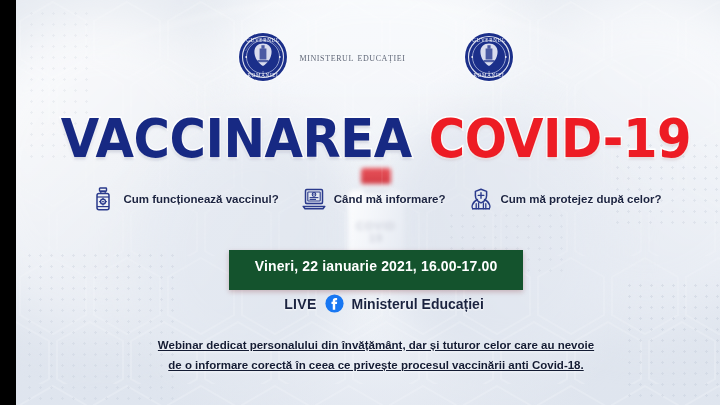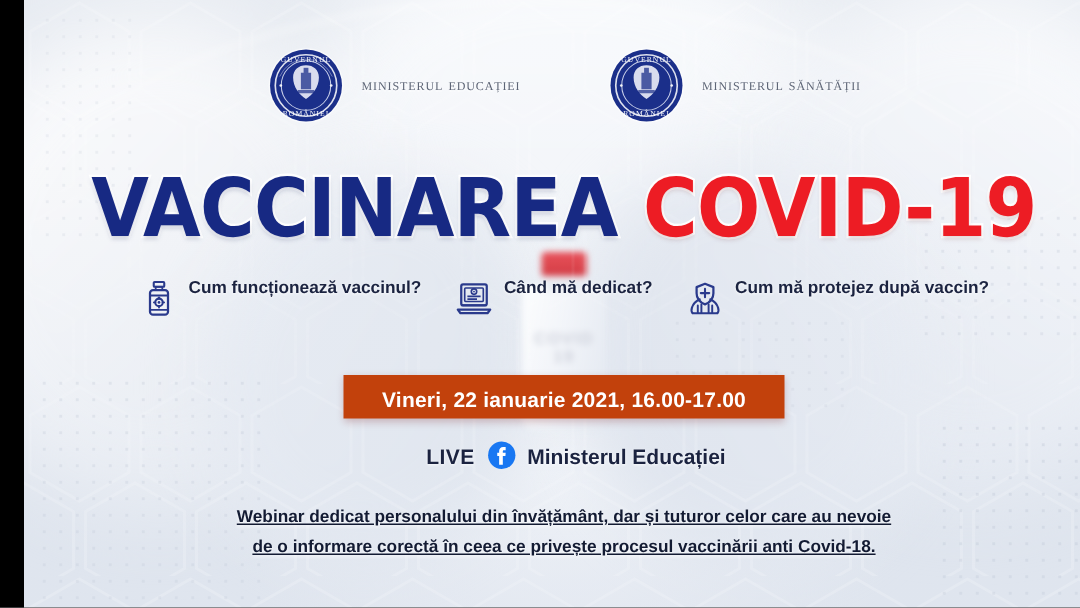--- a/index.html
+++ b/index.html
@@ -198,43 +198,43 @@
   
   .features {
     position: absolute;
     top: 186px;
     left: 0; right: 0;
     display: flex;
     justify-content: center;
     align-items: center;
     gap: 22px;
   }
-  .feature { display: flex; gap: 7px; }
+  .feature { display: flex; align-items: center; gap: 7px; }
   .feature-icon { width: 26px; height: 26px; flex: none; display: block; }
   .feature-label {
     font-size: 11.5px;
     font-weight: 700;
     color: #1b2340;
     white-space: nowrap;
     text-shadow: 0 1px 2px rgba(255,255,255,0.9);
   }
 
   
   .date-banner-wrap {
     position: absolute;
     top: 250px; left: 0; right: 0;
     display: flex; justify-content: center;
   }
   .date-banner {
-    background: #c2410c;
+    background: #14532d;
     color: #ffffff;
     font-size: 14px;
     font-weight: 700;
     letter-spacing: 0.15px;
-    padding: 8px 26px 5px;
+    padding: 8px 26px 16px;
     white-space: nowrap;
     box-shadow: 0 2px 5px rgba(120,20,25,0.25);
   }
 
   
   .live-row {
     position: absolute;
     top: 294px; left: 0; right: 0;
     display: flex; justify-content: center; align-items: center; gap: 8px; padding-left: 16px;
   }
@@ -342,21 +342,20 @@
           <circle cx="26" cy="26" r="16.5" fill="#1b2f8a" stroke="#c7cee8" stroke-width="0.7"></circle>
           <path d="M26 12.5 c5 0 8.6 3.2 8.6 8.2 0 6.5 -4.2 11.5 -8.6 14.3 -4.4 -2.8 -8.6 -7.8 -8.6 -14.3 0 -5 3.6 -8.2 8.6 -8.2 z" fill="#e9ecf6" opacity="0.92"></path>
           <rect x="22.6" y="17.5" width="6.8" height="11" fill="#1b2f8a" opacity="0.75"></rect>
           <rect x="24.4" y="14.2" width="3.2" height="3.4" fill="#1b2f8a" opacity="0.75"></rect>
           <path d="M20.5 29 h11 v2.2 h-11 z" fill="#1b2f8a" opacity="0.7"></path>
           <text x="26" y="10.6" font-family="Liberation Serif, serif" font-size="5.1" fill="#ffffff" text-anchor="middle" letter-spacing="0.7" opacity="0.95">GUVERNUL</text>
           <text x="26" y="46.4" font-family="Liberation Serif, serif" font-size="5.1" fill="#ffffff" text-anchor="middle" letter-spacing="0.7" opacity="0.95">ROMÂNIEI</text>
           <circle cx="9.2" cy="26" r="0.9" fill="#ffffff" opacity="0.9"></circle>
           <circle cx="42.8" cy="26" r="0.9" fill="#ffffff" opacity="0.9"></circle>
         </svg>
-        <div class="ministry-name">Ministerul Sănătății</div>
       </div>
 
     </div>
 
     <div class="title">
       <span class="w1">VACCINAREA</span><span>&nbsp;</span><span class="w2">COVID-19</span>
     </div>
 
     <div class="features">
 
@@ -383,33 +382,33 @@
         <svg class="feature-icon" viewBox="0 0 26 26">
           <rect x="4.5" y="3.5" width="17" height="14" rx="1.2" fill="none" stroke="#2a3a8c" stroke-width="1.5"></rect>
           <rect x="6.8" y="6" width="12.4" height="9" rx="0.6" fill="none" stroke="#2a3a8c" stroke-width="1.1"></rect>
           <circle cx="13" cy="8.4" r="1.8" fill="none" stroke="#2a3a8c" stroke-width="1.1"></circle>
           <circle cx="13" cy="8.4" r="0.6" fill="#2a3a8c"></circle>
           <line x1="8.6" y1="11.6" x2="17.4" y2="11.6" stroke="#2a3a8c" stroke-width="1.1"></line>
           <line x1="8.6" y1="13.4" x2="15" y2="13.4" stroke="#2a3a8c" stroke-width="1.1"></line>
           <path d="M2.2 20.4 h21.6 l-1.8 2.4 h-18 z" fill="none" stroke="#2a3a8c" stroke-width="1.5" stroke-linejoin="round"></path>
           <line x1="4.5" y1="17.5" x2="21.5" y2="17.5" stroke="#2a3a8c" stroke-width="1.2"></line>
         </svg>
-        <div class="feature-label">Când mă dedicat?</div>
+        <div class="feature-label">Când mă informare?</div>
       </div>
 
       <div class="feature">
         <svg class="feature-icon" viewBox="0 0 26 26">
           <path d="M13 3.2 l5.6 2.2 v4.1 c0 3.4 -2.4 6.1 -5.6 7.4 -3.2 -1.3 -5.6 -4 -5.6 -7.4 V5.4 Z" fill="none" stroke="#2a3a8c" stroke-width="1.5" stroke-linejoin="round"></path>
           <path d="M13 6.6 v5.6 M10.2 9.4 h5.6" stroke="#2a3a8c" stroke-width="1.4" stroke-linecap="round"></path>
           <path d="M9.5 13.5 c-2.6 1.2 -4.4 3 -5.2 5.6 -0.5 1.6 -0.3 2.9 0.4 3.6" fill="none" stroke="#2a3a8c" stroke-width="1.4" stroke-linecap="round"></path>
           <path d="M16.5 13.5 c2.6 1.2 4.4 3 5.2 5.6 0.5 1.6 0.3 2.9 -0.4 3.6" fill="none" stroke="#2a3a8c" stroke-width="1.4" stroke-linecap="round"></path>
           <path d="M8.2 17.6 v5.1 M10.6 16.8 v5.9 M15.4 16.8 v5.9 M17.8 17.6 v5.1" stroke="#2a3a8c" stroke-width="1.3" stroke-linecap="round"></path>
           <path d="M4.8 22.8 h16.4" stroke="#2a3a8c" stroke-width="1.4" stroke-linecap="round"></path>
         </svg>
-        <div class="feature-label">Cum mă protejez după vaccin?</div>
+        <div class="feature-label">Cum mă protejez după celor?</div>
       </div>
 
     </div>
 
     <div class="date-banner-wrap">
       <div class="date-banner">Vineri, 22 ianuarie 2021, 16.00-17.00</div>
     </div>
 
     <div class="live-row">
       <div class="live-word">LIVE</div>

